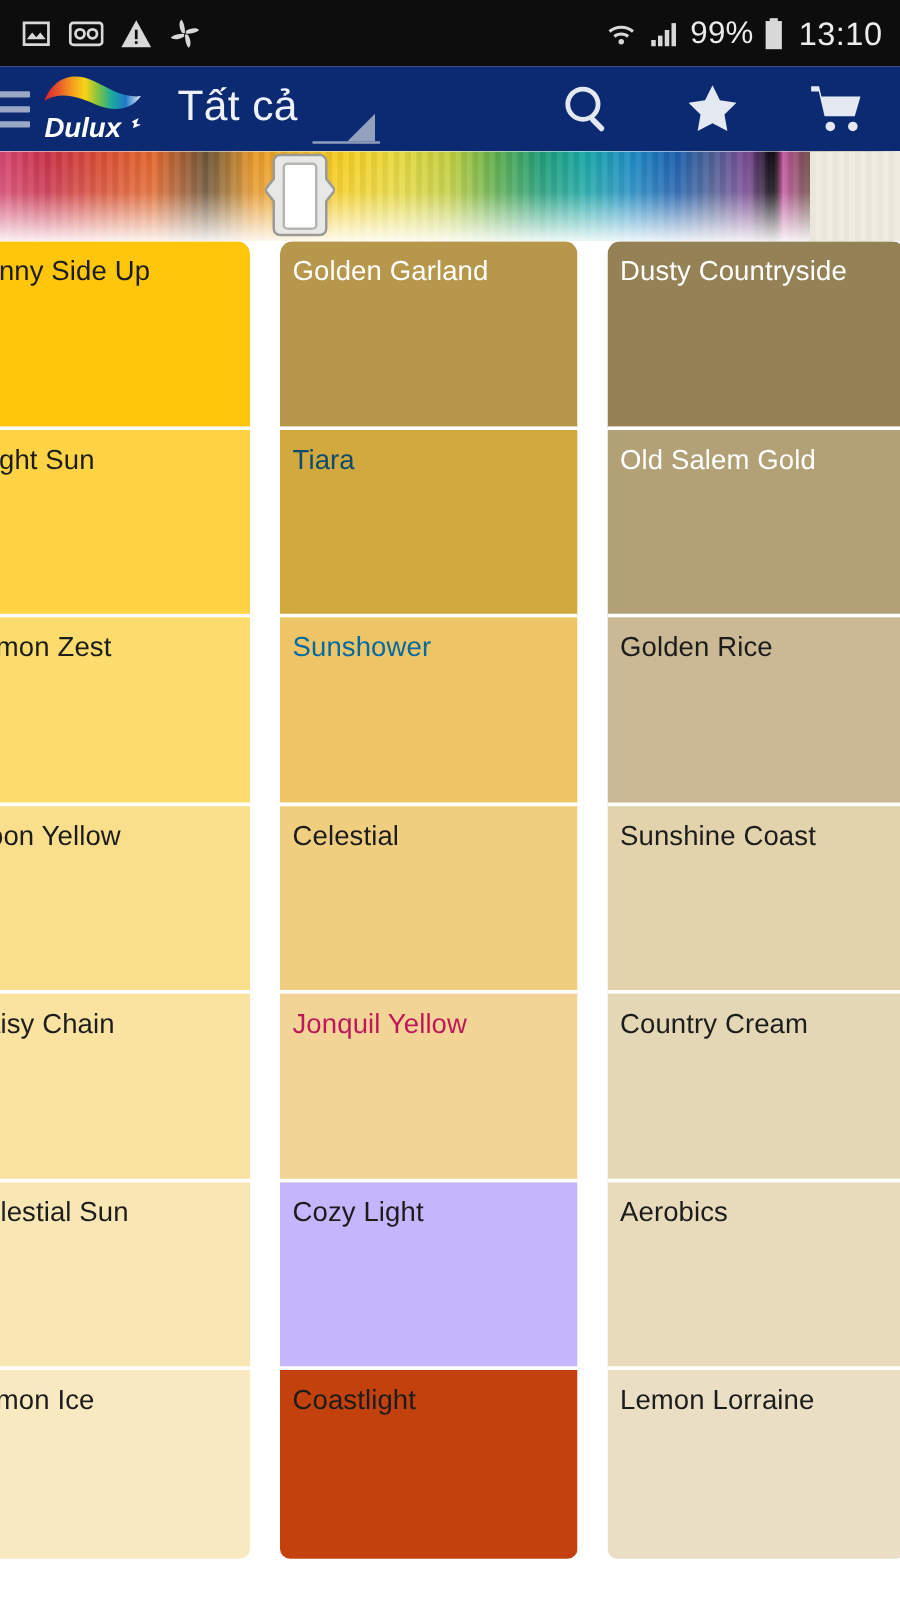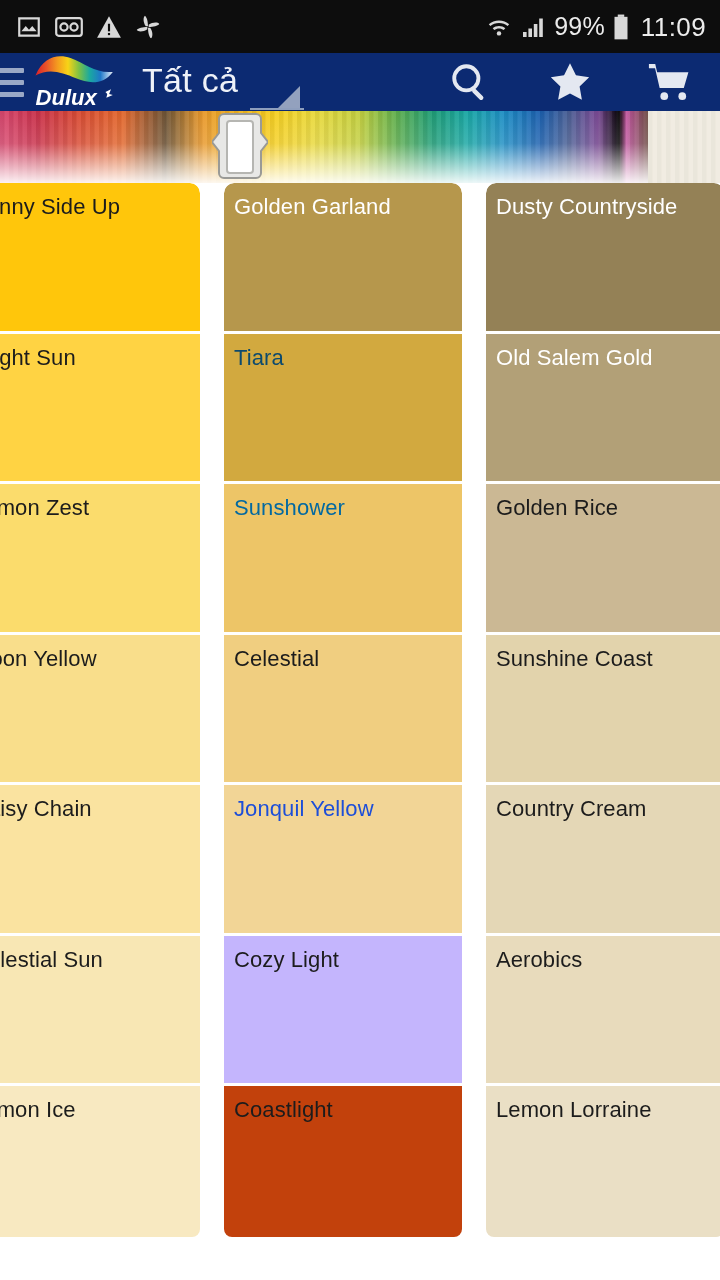--- a/index.html
+++ b/index.html
@@ -26,21 +26,21 @@
     font-weight:400;line-height:1;
   }
   .sb-clock{
     color:#ececec;font-size:26px;letter-spacing:.4px;
     font-weight:400;line-height:1;margin-left:4px;
   }
 
   
   .appbar{
     position:relative;
-    height:58px;width:720px;
+    height:68px;width:720px;
     background:#0c2a72;
     display:flex;align-items:center;
   }
   .hamburger{
     width:34px;margin-left:-10px;
     display:flex;flex-direction:column;gap:7px;
     padding:6px 0;
   }
   .hamburger span{display:block;height:5px;background:#9aa8c6;border-radius:1px;}
 
@@ -158,21 +158,21 @@
       <rect x="2" y="17" width="3.6" height="5"></rect>
       <rect x="7.4" y="13.5" width="3.6" height="8.5"></rect>
       <rect x="12.8" y="9" width="3.6" height="13"></rect>
       <rect x="18.2" y="3.5" width="3.6" height="18.5"></rect>
     </svg>
     <span class="sb-pct">99%</span>
     <svg class="sb-ico" width="16" height="26" viewBox="0 0 14 24">
       <rect x="4" y="0.5" width="6" height="2.2"></rect>
       <rect x="1" y="2.6" width="12" height="20.8"></rect>
     </svg>
-    <span class="sb-clock">11:09</span>
+    <span class="sb-clock">13:10</span>
   </div>
 </div>
 
 <div class="appbar">
 
   <div class="hamburger">
     <span></span>
       <span></span>
       <span></span>
   </div>
@@ -308,21 +308,21 @@
     <div class="swatch" style="background:#D2A93F">
       <div class="sw-label" style="color:#0c4a6e">Tiara</div>
     </div>
     <div class="swatch" style="background:#EDC567">
       <div class="sw-label" style="color:#0369a1">Sunshower</div>
     </div>
     <div class="swatch" style="background:#F0CE80">
       <div class="sw-label" style="color:#1c1c1c">Celestial</div>
     </div>
     <div class="swatch" style="background:#F2D596">
-      <div class="sw-label" style="color:#1d4ed8">Jonquil Yellow</div>
+      <div class="sw-label" style="color:#be185d">Jonquil Yellow</div>
     </div>
     <div class="swatch" style="background:#c4b5fd">
       <div class="sw-label" style="color:#1c1c1c">Cozy Light</div>
     </div>
     <div class="swatch" style="background:#c2410c">
       <div class="sw-label" style="color:#1c1c1c">Coastlight</div>
     </div>
   </div>
 
   <div class="col">

